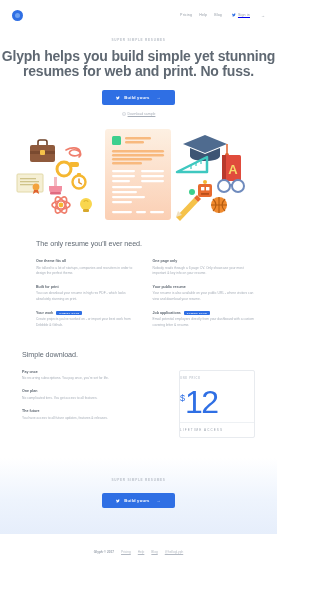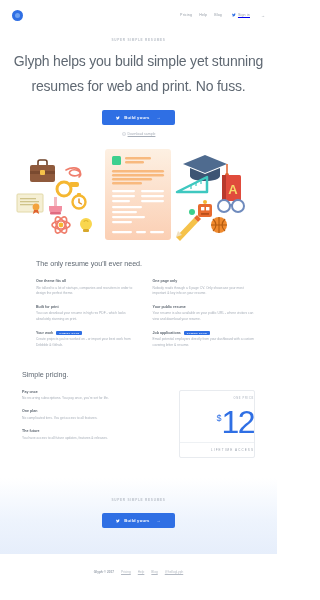--- a/index.html
+++ b/index.html
@@ -36,22 +36,22 @@
   .tw-ico { width:4px; height:4px; }
   .nav-arrow { font-size:4px; color:#99a0aa; margin-left:4px; }
 
   
   .hero { text-align:center; padding-top:8px; }
   .eyebrow {
     font-size:3.1px; letter-spacing:.75px; color:#b9bfc8;
     text-transform:uppercase; font-weight:bold;
   }
   .hero h1 {
-    font-size:14px; line-height:25px; color:#5f6872;
-    font-weight:normal; margin-top:7px; letter-spacing:-.2px;
+    font-size:14px; line-height:15px; color:#5f6872;
+    font-weight:bold; margin-top:7px; letter-spacing:-.2px;
   }
   .btn-primary {
     display:inline-flex; align-items:center; justify-content:center;
     gap:4px; background:#2f6fe4; color:#fff;
     font-size:4.2px; font-weight:bold; letter-spacing:.2px;
     padding:5px 14px; border-radius:2px; border:none;
     margin-top:11px; cursor:pointer; white-space:nowrap;
   }
   .btn-primary .arr { opacity:.65; font-size:4px; margin-left:3px; }
   .sub-link {
@@ -84,21 +84,21 @@
     font-weight:bold; letter-spacing:.3px; padding:1px 3px;
     border-radius:1px; text-transform:uppercase; white-space:nowrap;
   }
 
   
   .price-wrap { display:flex; gap:14px; align-items:flex-start; }
   .price-left { flex:1; }
   .price-item { margin-bottom:8px; }
   .price-card {
     width:76px; border:1px solid #e8ebef; border-radius:2px;
-    text-align:right; padding:6px 0 0 0; background:#fff;
+    text-align:left; padding:6px 0 0 0; background:#fff;
   }
   .card-eyebrow {
     font-size:2.6px; letter-spacing:.7px; color:#c3c9d1;
     text-transform:uppercase; font-weight:bold;
   }
   .card-price {
     font-size:32px; line-height:34px; color:#2f6fe4;
     font-weight:normal; letter-spacing:-1.5px; margin-top:1px;
   }
   .card-price .cur { font-size:9px; vertical-align:super; letter-spacing:0; }
@@ -342,21 +342,21 @@
           <span>Job applications</span>
           <span class="badge">COMING SOON</span>
         </div>
         <div class="feat-body">Email potential employers directly from your dashboard with a custom covering letter &amp; resume.</div>
       </div>
 
     </div>
   </div>
 
   <div class="section" style="margin-top:22px;">
-    <div class="sec-title">Simple pricing.</div>
+    <div class="sec-title">Simple download.</div>
     <div class="price-wrap">
       <div class="price-left">
 
         <div class="price-item">
           <div class="feat-title">Pay once</div>
           <div class="feat-body">No recurring subscriptions. You pay once, you're set for life.</div>
         </div>
 
         <div class="price-item">
           <div class="feat-title">One plan</div>

